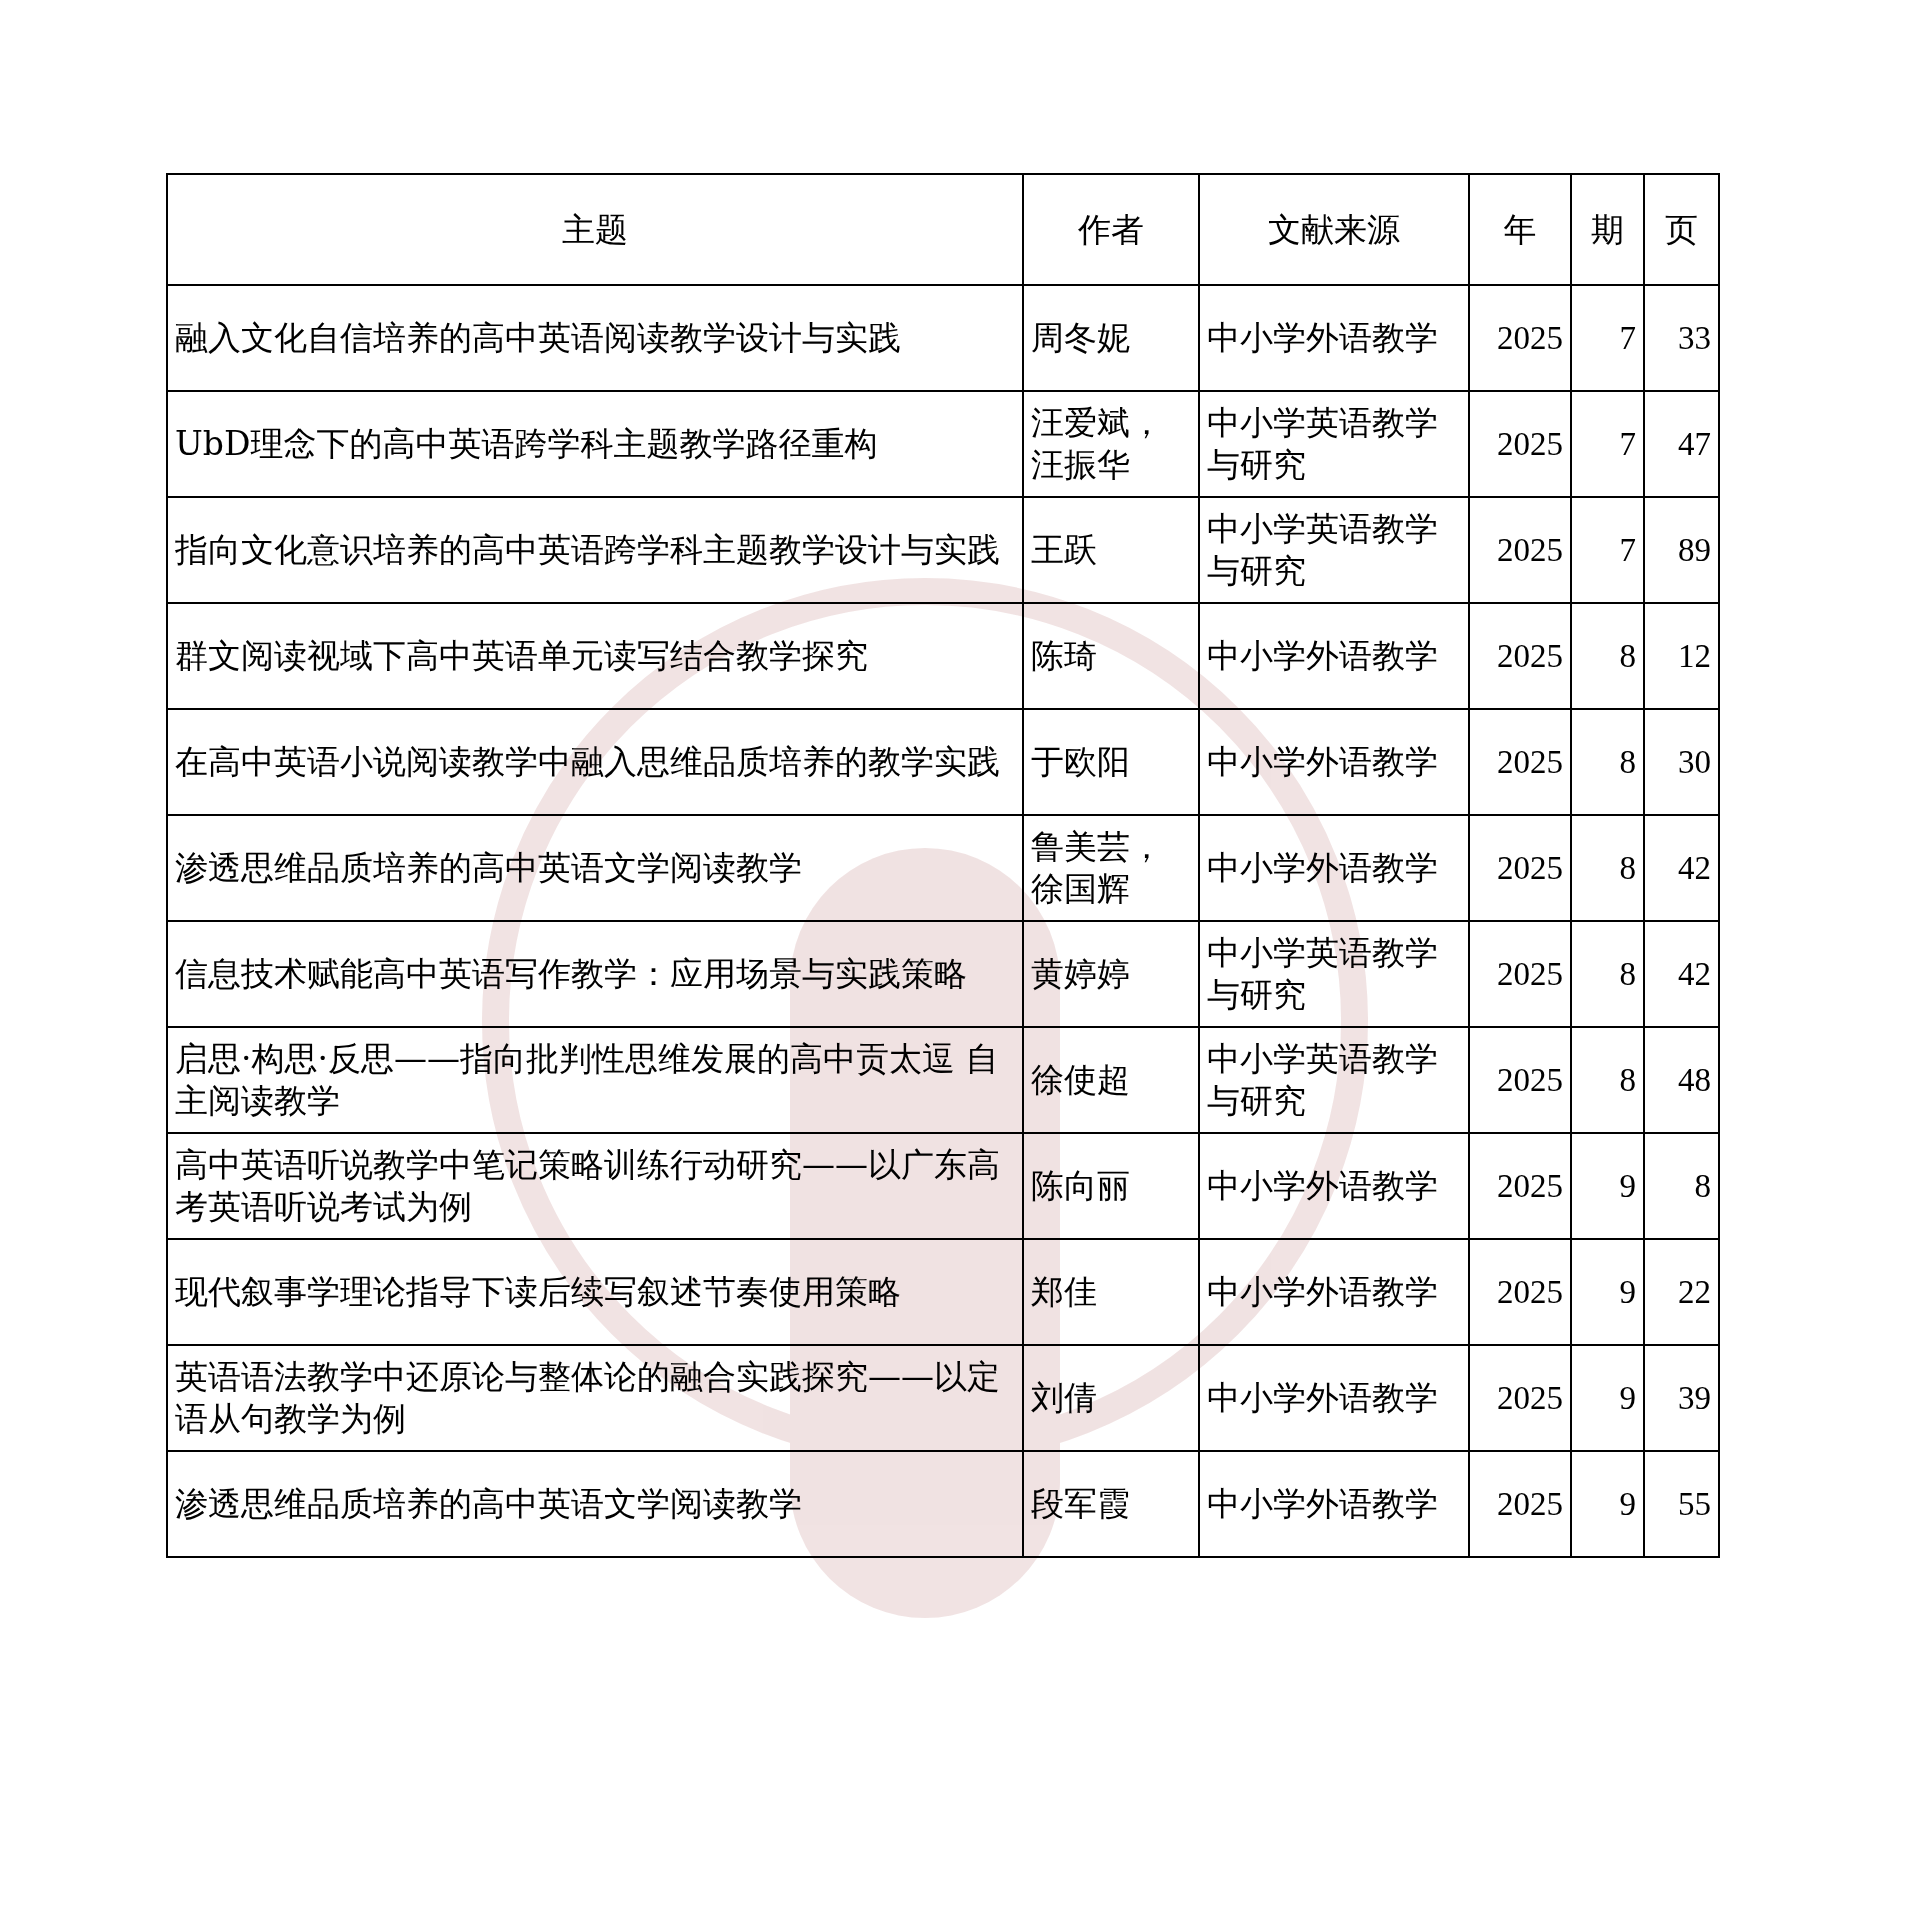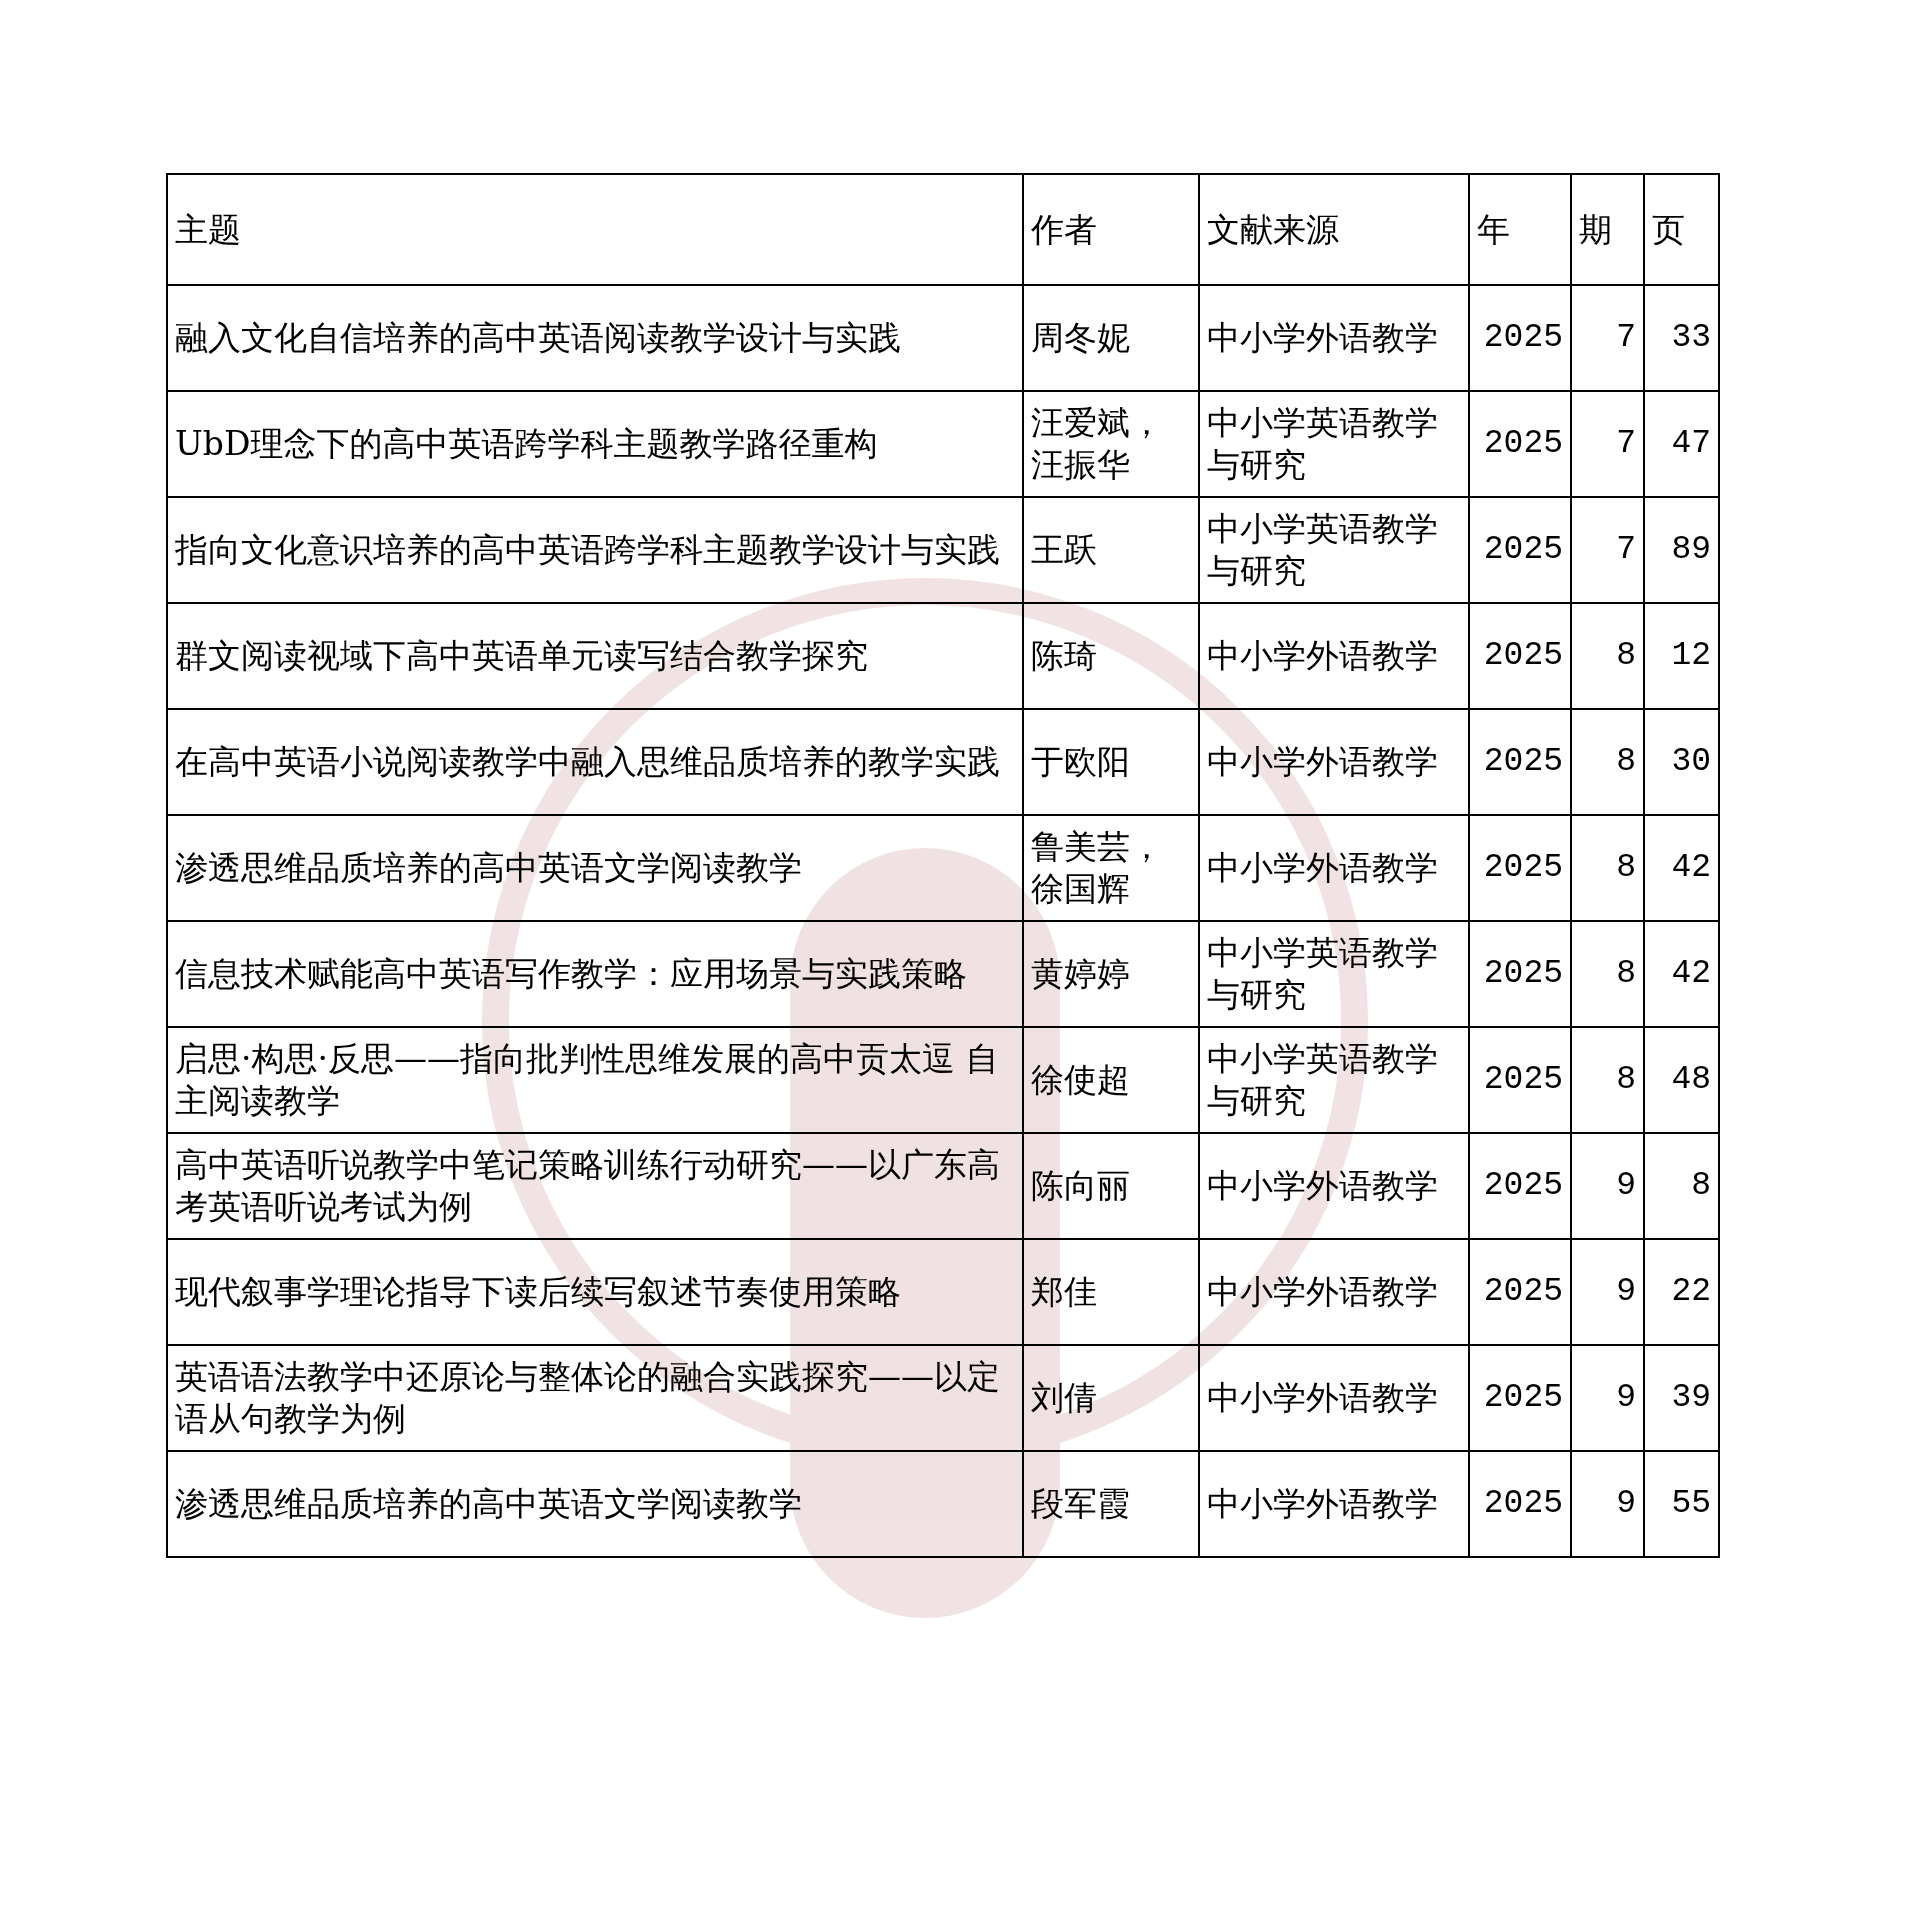--- a/index.html
+++ b/index.html
@@ -8,23 +8,23 @@
   .watermark { position: absolute; left: 482px; top: 578px; width: 886px; height: 1464px;
                pointer-events: none; opacity: 0.12; }
   .watermark .ring { position: absolute; left: 0; top: 0; width: 886px; height: 886px;
                border: 27px solid #8b1a1a; border-radius: 50%; box-sizing: border-box; }
   .watermark .core { position: absolute; left: 308px; top: 270px; width: 270px; height: 770px;
                background: #8b1a1a; border-radius: 135px; }
   table.main { position: absolute; left: 166px; top: 173px; width: 1552px;
                border-collapse: collapse; table-layout: fixed; }
   table.main td, table.main th { border: 2.7px solid #000; font-size: 33px; line-height: 42px;
                font-weight: normal; padding: 0 7px; vertical-align: middle; }
-  table.main th { height: 109px; text-align: left; }
+  table.main th { height: 109px; text-align: center; }
   table.main td { height: 104px; }
-  td.num { text-align: right; font-family: Liberation Mono, monospace; font-size: 31px; }
+  td.num { text-align: right; font-family: Liberation Serif, serif; font-size: 31px; }
   col.c1 { width: 856px; } col.c2 { width: 176px; } col.c3 { width: 270px; }
   col.c4 { width: 102px; } col.c5 { width: 73px; } col.c6 { width: 75px; }
 </style>
 </head>
 <body>
 
 <div class="watermark">
   <div class="ring"></div>
   <div class="core"></div>
 </div>

